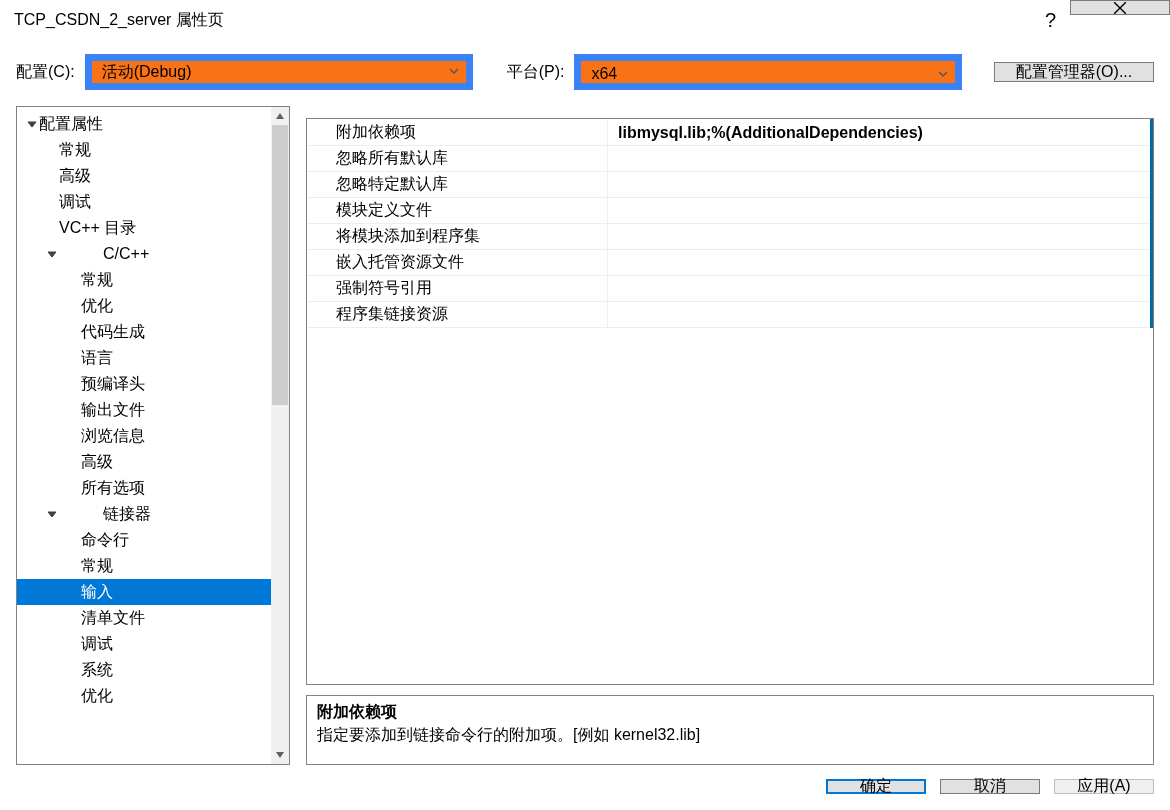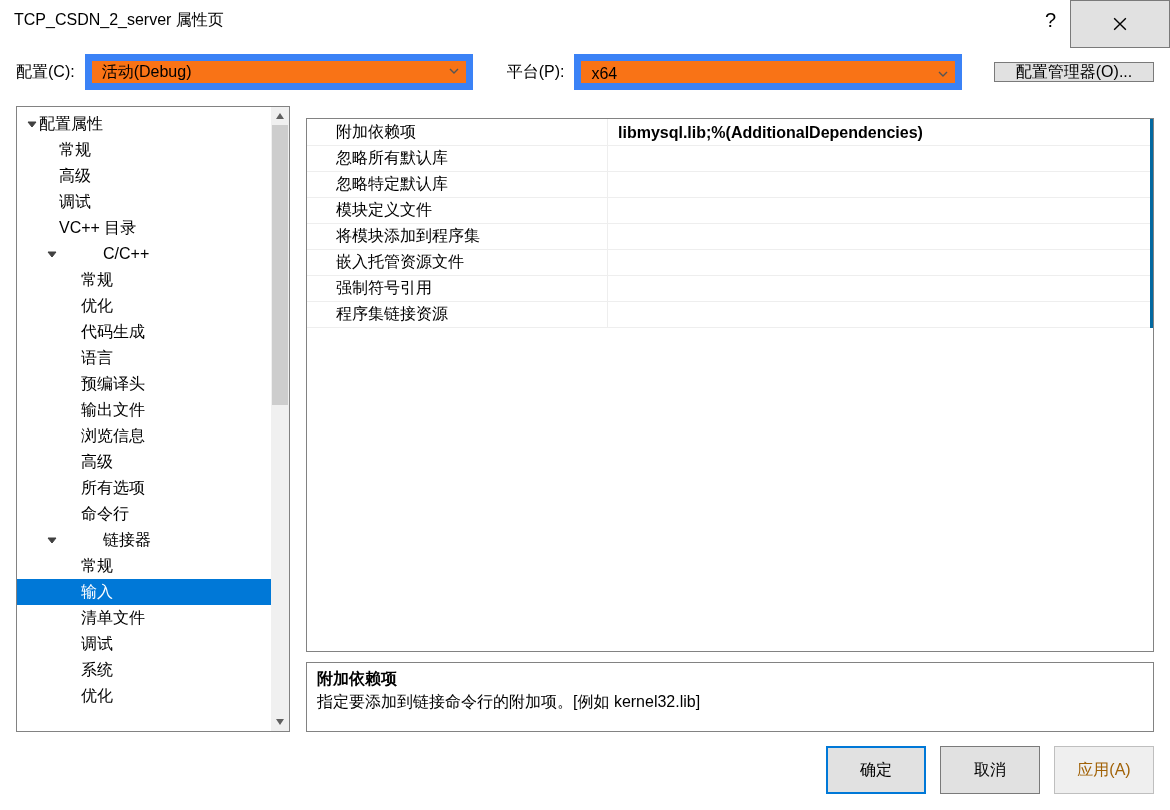--- a/index.html
+++ b/index.html
@@ -154,33 +154,33 @@
   }
   .desc-wrap .desc-title { font-weight:700; margin-bottom:2px; }
 
   
   .bottom {
     display:flex; justify-content:flex-end; align-items:center;
     gap:14px;
     padding: 14px 16px 16px 16px;
   }
   .btn {
-    height:48px; min-width:100px;
+    height:15px; min-width:100px;
     border:1px solid #7a7a7a;
     background:#e1e1e1;
     display:flex; align-items:center; justify-content:center;
     font-size:16px;
     padding:0 18px;
   }
   .btn.default {
     border:2px solid #0078d7;
     background:#e1e1e1;
   }
   .btn.disabled {
-    color:#a16207;
+    color:#000000;
     border-color:#bfbfbf;
     background:#efefef;
   }
 </style>
 </head>
 <body>
 
 <div class="window">
 
   <div class="titlebar">
@@ -272,31 +272,31 @@
           </div>
         <div class="item lvl2-leaf">
             <span>浏览信息</span>
           </div>
         <div class="item lvl2-leaf">
             <span>高级</span>
           </div>
         <div class="item lvl2-leaf">
             <span>所有选项</span>
           </div>
-        <div class="item lvl2-leaf">
-            <span>命令行</span>
-          </div>
         <div class="item lvl1">
           <span class="arrow">
               <svg viewBox="0 0 10 10">
                 <path class="open" d="M1 3 L9 3 L5 8 Z"></path>
               </svg>
             </span>
           <span>链接器</span>
         </div>
+        <div class="item lvl2-leaf">
+            <span>命令行</span>
+          </div>
         <div class="item lvl2-leaf">
             <span>常规</span>
           </div>
         <div class="item lvl2-leaf selected">
             <span>输入</span>
           </div>
         <div class="item lvl2-leaf">
             <span>清单文件</span>
           </div>
         <div class="item lvl2-leaf">

